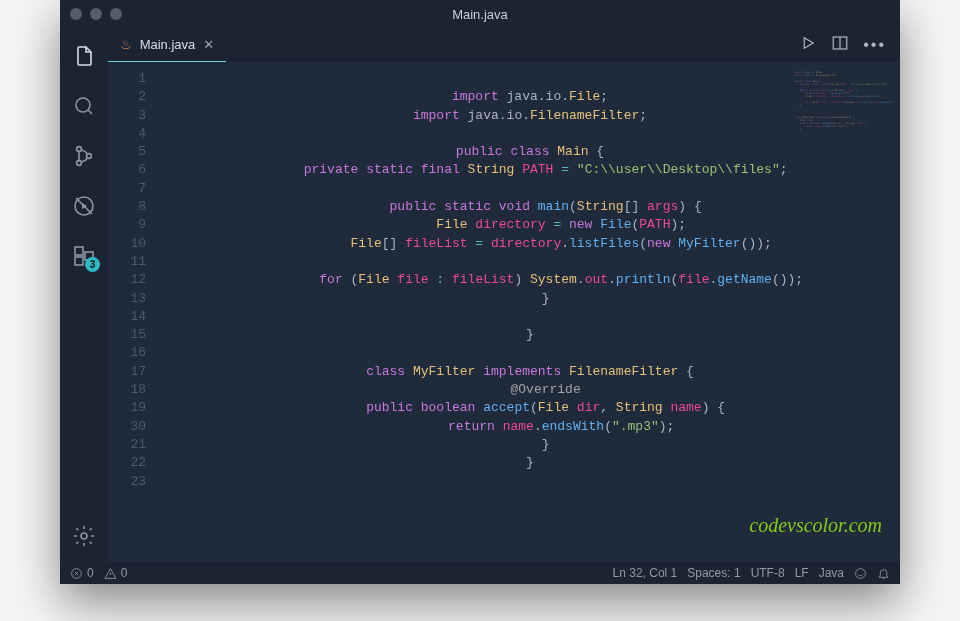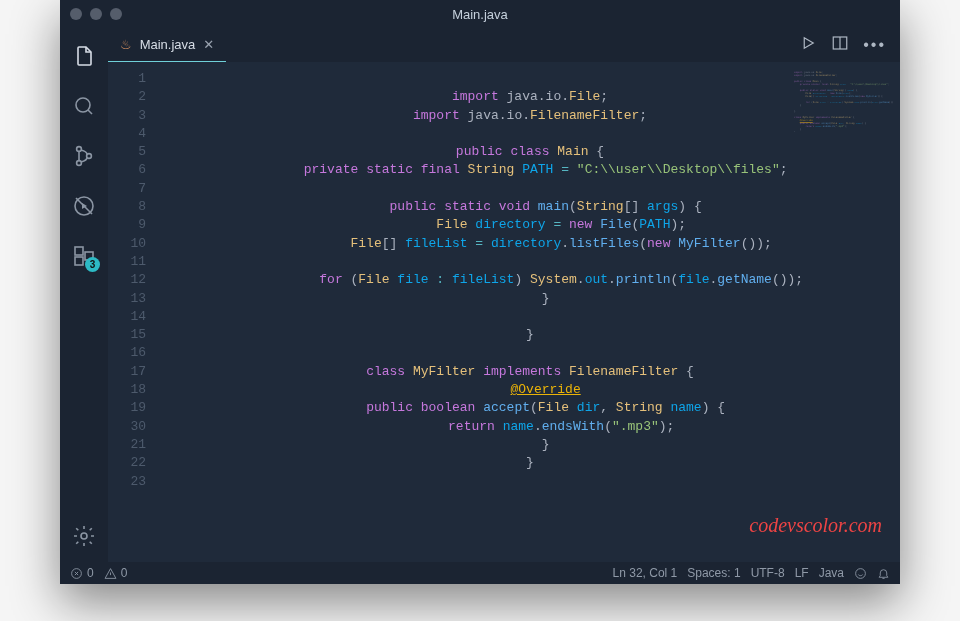--- a/index.html
+++ b/index.html
@@ -94,33 +94,33 @@
   .code .line { height: 18.3px; text-align: center; }
 
   .minimap {
     position: absolute; top: 6px; right: 6px; width: 100px; height: 64px;
     opacity: 0.55; font-size: 2.4px; line-height: 3px; white-space: pre;
     font-family: Menlo, monospace; overflow: hidden; color: #888;
   }
 
   .watermark {
     position: absolute; right: 18px; bottom: 28px;
-    color: #ef4444; font-size: 20px;
+    color: #84cc16; font-size: 20px;
     font-family: "Brush Script MT", "Segoe Script", cursive;
     font-style: italic;
   }
 
   
   .kw   { color: #c678dd; }       
   .type { color: #e5c07b; }       
   .cls  { color: #e5c07b; }       
   .fn   { color: #61afef; }       
   .str  { color: #98c379; }       
-  .var  { color: #0ea5e9; font-family: Liberation Mono, monospace; }       
-  .ann  { color: #eab308; text-decoration: underline; }       
+  .var  { color: #ec4899; }       
+  .ann  { color: #a3a3a3; }       
   .pun  { color: #abb2bf; }       
   .op   { color: #56b6c2; }
 
   
   .statusbar {
     height: 22px; background: #1b2432; color: #8f99a7;
     display: flex; align-items: center; font-size: 12px;
     padding: 0 10px; gap: 10px; flex-shrink: 0;
   }
   .statusbar .grow { flex: 1; }

